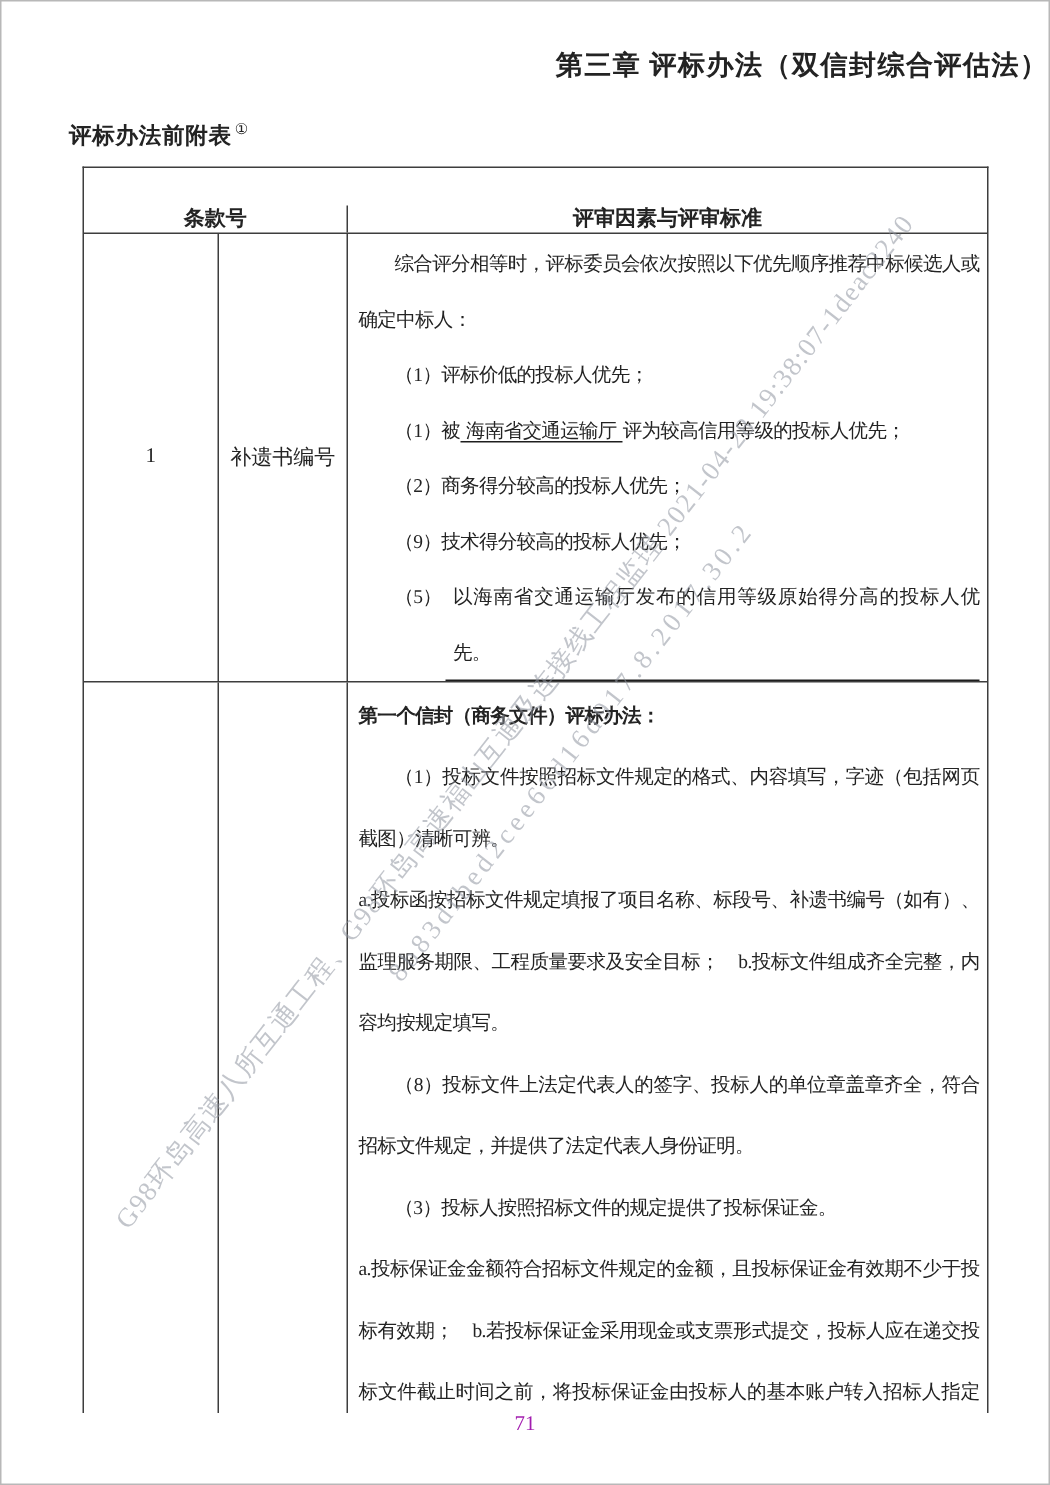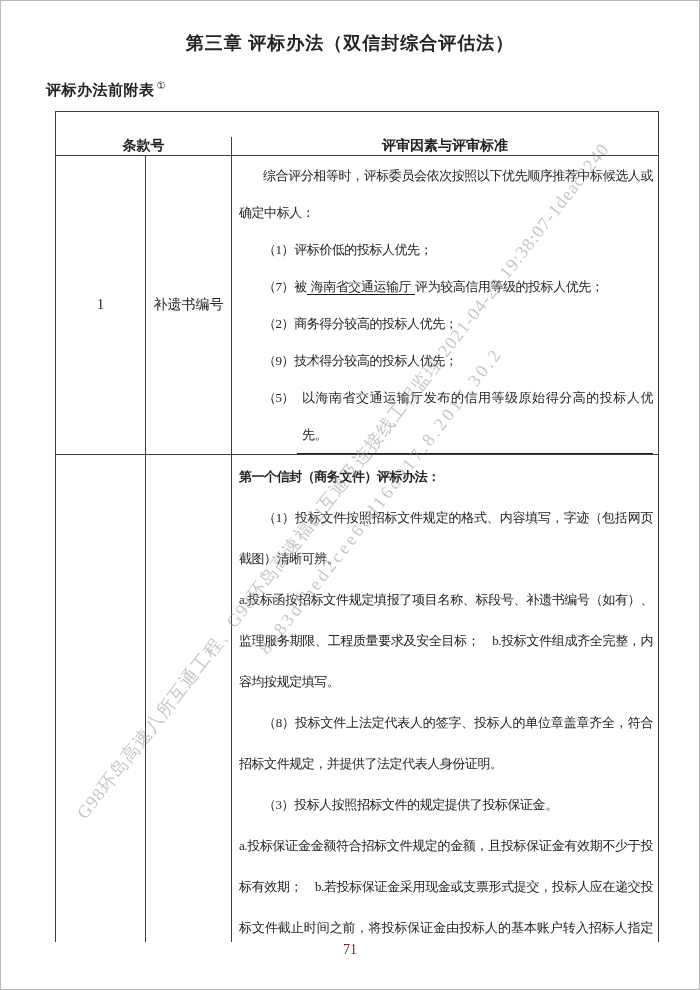--- a/index.html
+++ b/index.html
@@ -7,21 +7,21 @@
     position:relative;
     width:700px;height:990px;
     box-sizing:border-box;
     background:#fff;
     border:1px solid #b8b8b8;
     overflow:hidden;
     font-family:"Liberation Serif","DejaVu Serif",serif;
     color:#232323;
   }
   .title{
-    text-align:center;
+    text-align:right;
     padding-top:30px;
     font-size:18px;
     font-weight:bold;
     letter-spacing:1px;
   }
   .caption{
     margin:25px 17px 0 45px;
     font-size:15px;
     font-weight:bold;
     letter-spacing:.5px;
@@ -66,21 +66,21 @@
     color:rgba(143,149,160,0.55);
     z-index:6;
   }
   .wm1{left:342px;top:480px;font-size:18px;letter-spacing:1px;
        transform:translate(-50%,-50%) rotate(-52deg);}
   .wm2{left:380px;top:500px;font-size:18px;letter-spacing:3px;
        transform:translate(-50%,-50%) rotate(-52deg);}
   
   .pageno{
     position:absolute;left:0;top:941px;width:100%;
-    text-align:center;font-size:14px;color:#7f1d1d;
+    text-align:center;font-size:14px;color:#a21caf;
   }
 </style>
 </head>
 <body>
 
 <div class="page">
 
   <div class="title">第三章 评标办法（双信封综合评估法）</div>
 
   <div class="caption"><span>评标办法前附表</span><span class="fn">①</span></div>
@@ -91,21 +91,21 @@
       <div class="th1">条款号</div>
       <div class="th2">评审因素与评审标准</div>
     </div>
 
     <div class="tr r1">
       <div class="c1">1</div>
       <div class="c2">补遗书编号</div>
       <div class="c3">
         <p class="indent">综合评分相等时，评标委员会依次按照以下优先顺序推荐中标候选人或确定中标人：</p>
         <p class="indent">（1）评标价低的投标人优先；</p>
-        <p class="indent"><span>（7）被</span><span class="ul">海南省交通运输厅</span><span>评为较高信用等级的投标人优先；</span></p>
+        <p class="indent"><span>（1）被</span><span class="ul">海南省交通运输厅</span><span>评为较高信用等级的投标人优先；</span></p>
         <p class="indent">（2）商务得分较高的投标人优先；</p>
         <p class="indent">（9）技术得分较高的投标人优先；</p>
         <p class="i5">
             <span class="lead">（5） </span>
             <span class="fill">以海南省交通运输厅发布的信用等级原始得分高的投标人优先。</span>
           </p>
 
       </div>
     </div>
 

